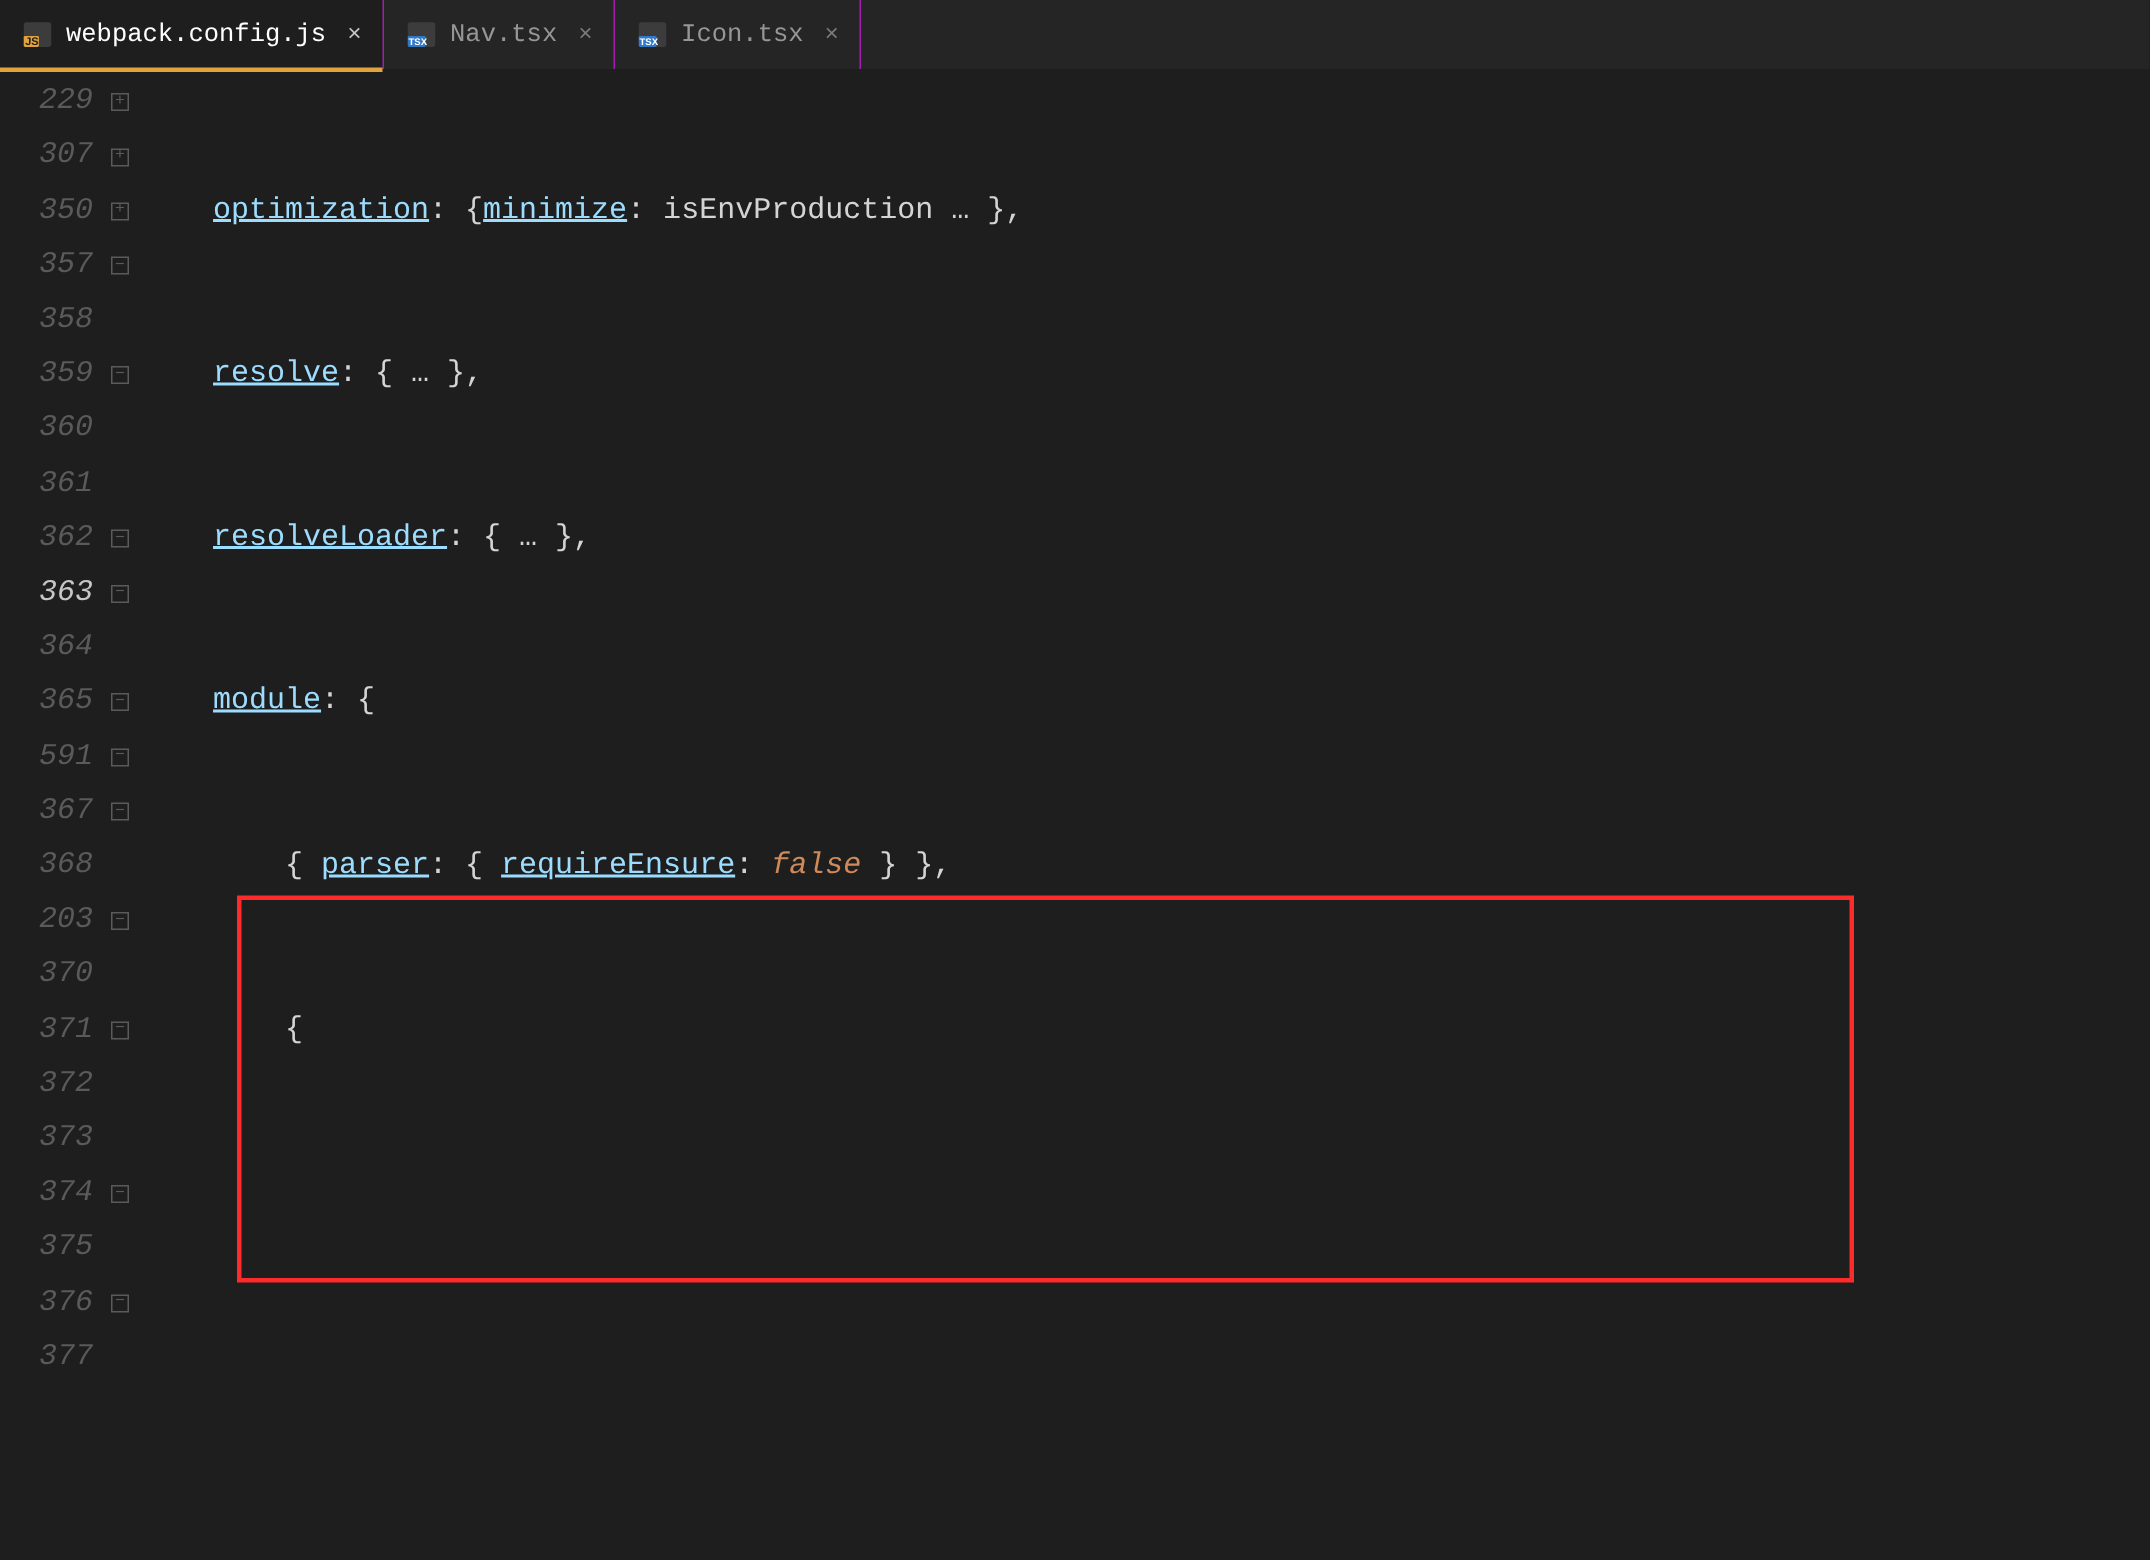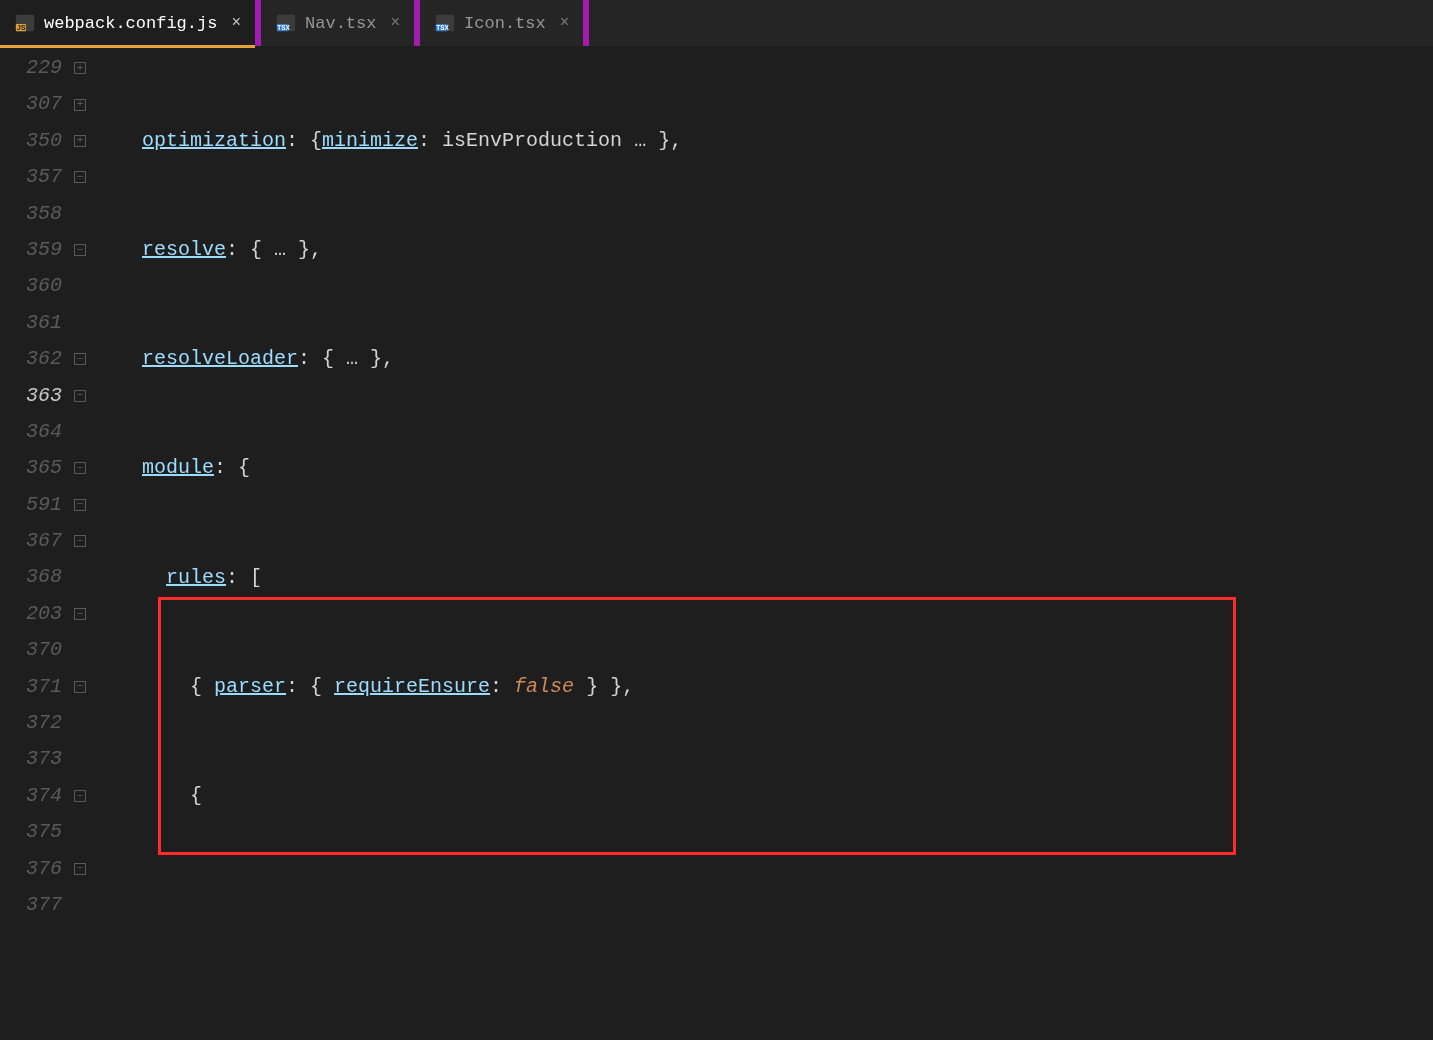--- a/index.html
+++ b/index.html
@@ -17,21 +17,21 @@
     align-items: stretch;
   }
   .tab {
     display: flex;
     align-items: center;
     padding: 0 14px;
     gap: 8px;
     color: #969696;
     font-size: 17px;
     cursor: pointer;
-    border-right: 6px solid #a21caf;
+    border-right: 1px solid #a21caf;
     position: relative;
   }
   .tab.active {
     background: #1e1e1e;
     color: #ffffff;
   }
   .tab.active::after {
     content: '';
     position: absolute;
     left: 0; right: 0; bottom: -2px;
@@ -210,21 +210,20 @@
         <span class="fold-minus">−</span>
       </div>
     <div class="f"></div>
   </div>
 
   <div class="code">
     <div class="line">    <span class="c-prop">optimization</span><span class="c-punc">: {</span><span class="c-prop">minimize</span><span class="c-punc">: isEnvProduction</span><span class="c-dots"> … </span><span class="c-punc">},</span></div>
     <div class="line">    <span class="c-prop">resolve</span><span class="c-punc">: {</span><span class="c-dots"> … </span><span class="c-punc">},</span></div>
     <div class="line">    <span class="c-prop">resolveLoader</span><span class="c-punc">: {</span><span class="c-dots"> … </span><span class="c-punc">},</span></div>
     <div class="line">    <span class="c-prop">module</span><span class="c-punc">: {</span></div>
-    <div class="line">      <span class="c-prop">rules</span><span class="c-punc">: [</span></div>
     <div class="line">        <span class="c-punc">{ </span><span class="c-prop">parser</span><span class="c-punc">: { </span><span class="c-prop">requireEnsure</span><span class="c-punc">: </span><span class="c-key">false</span><span class="c-punc"> } },</span></div>
     <div class="line">        <span class="c-punc">{</span></div>
     
     
     
     
     
     
     
     

